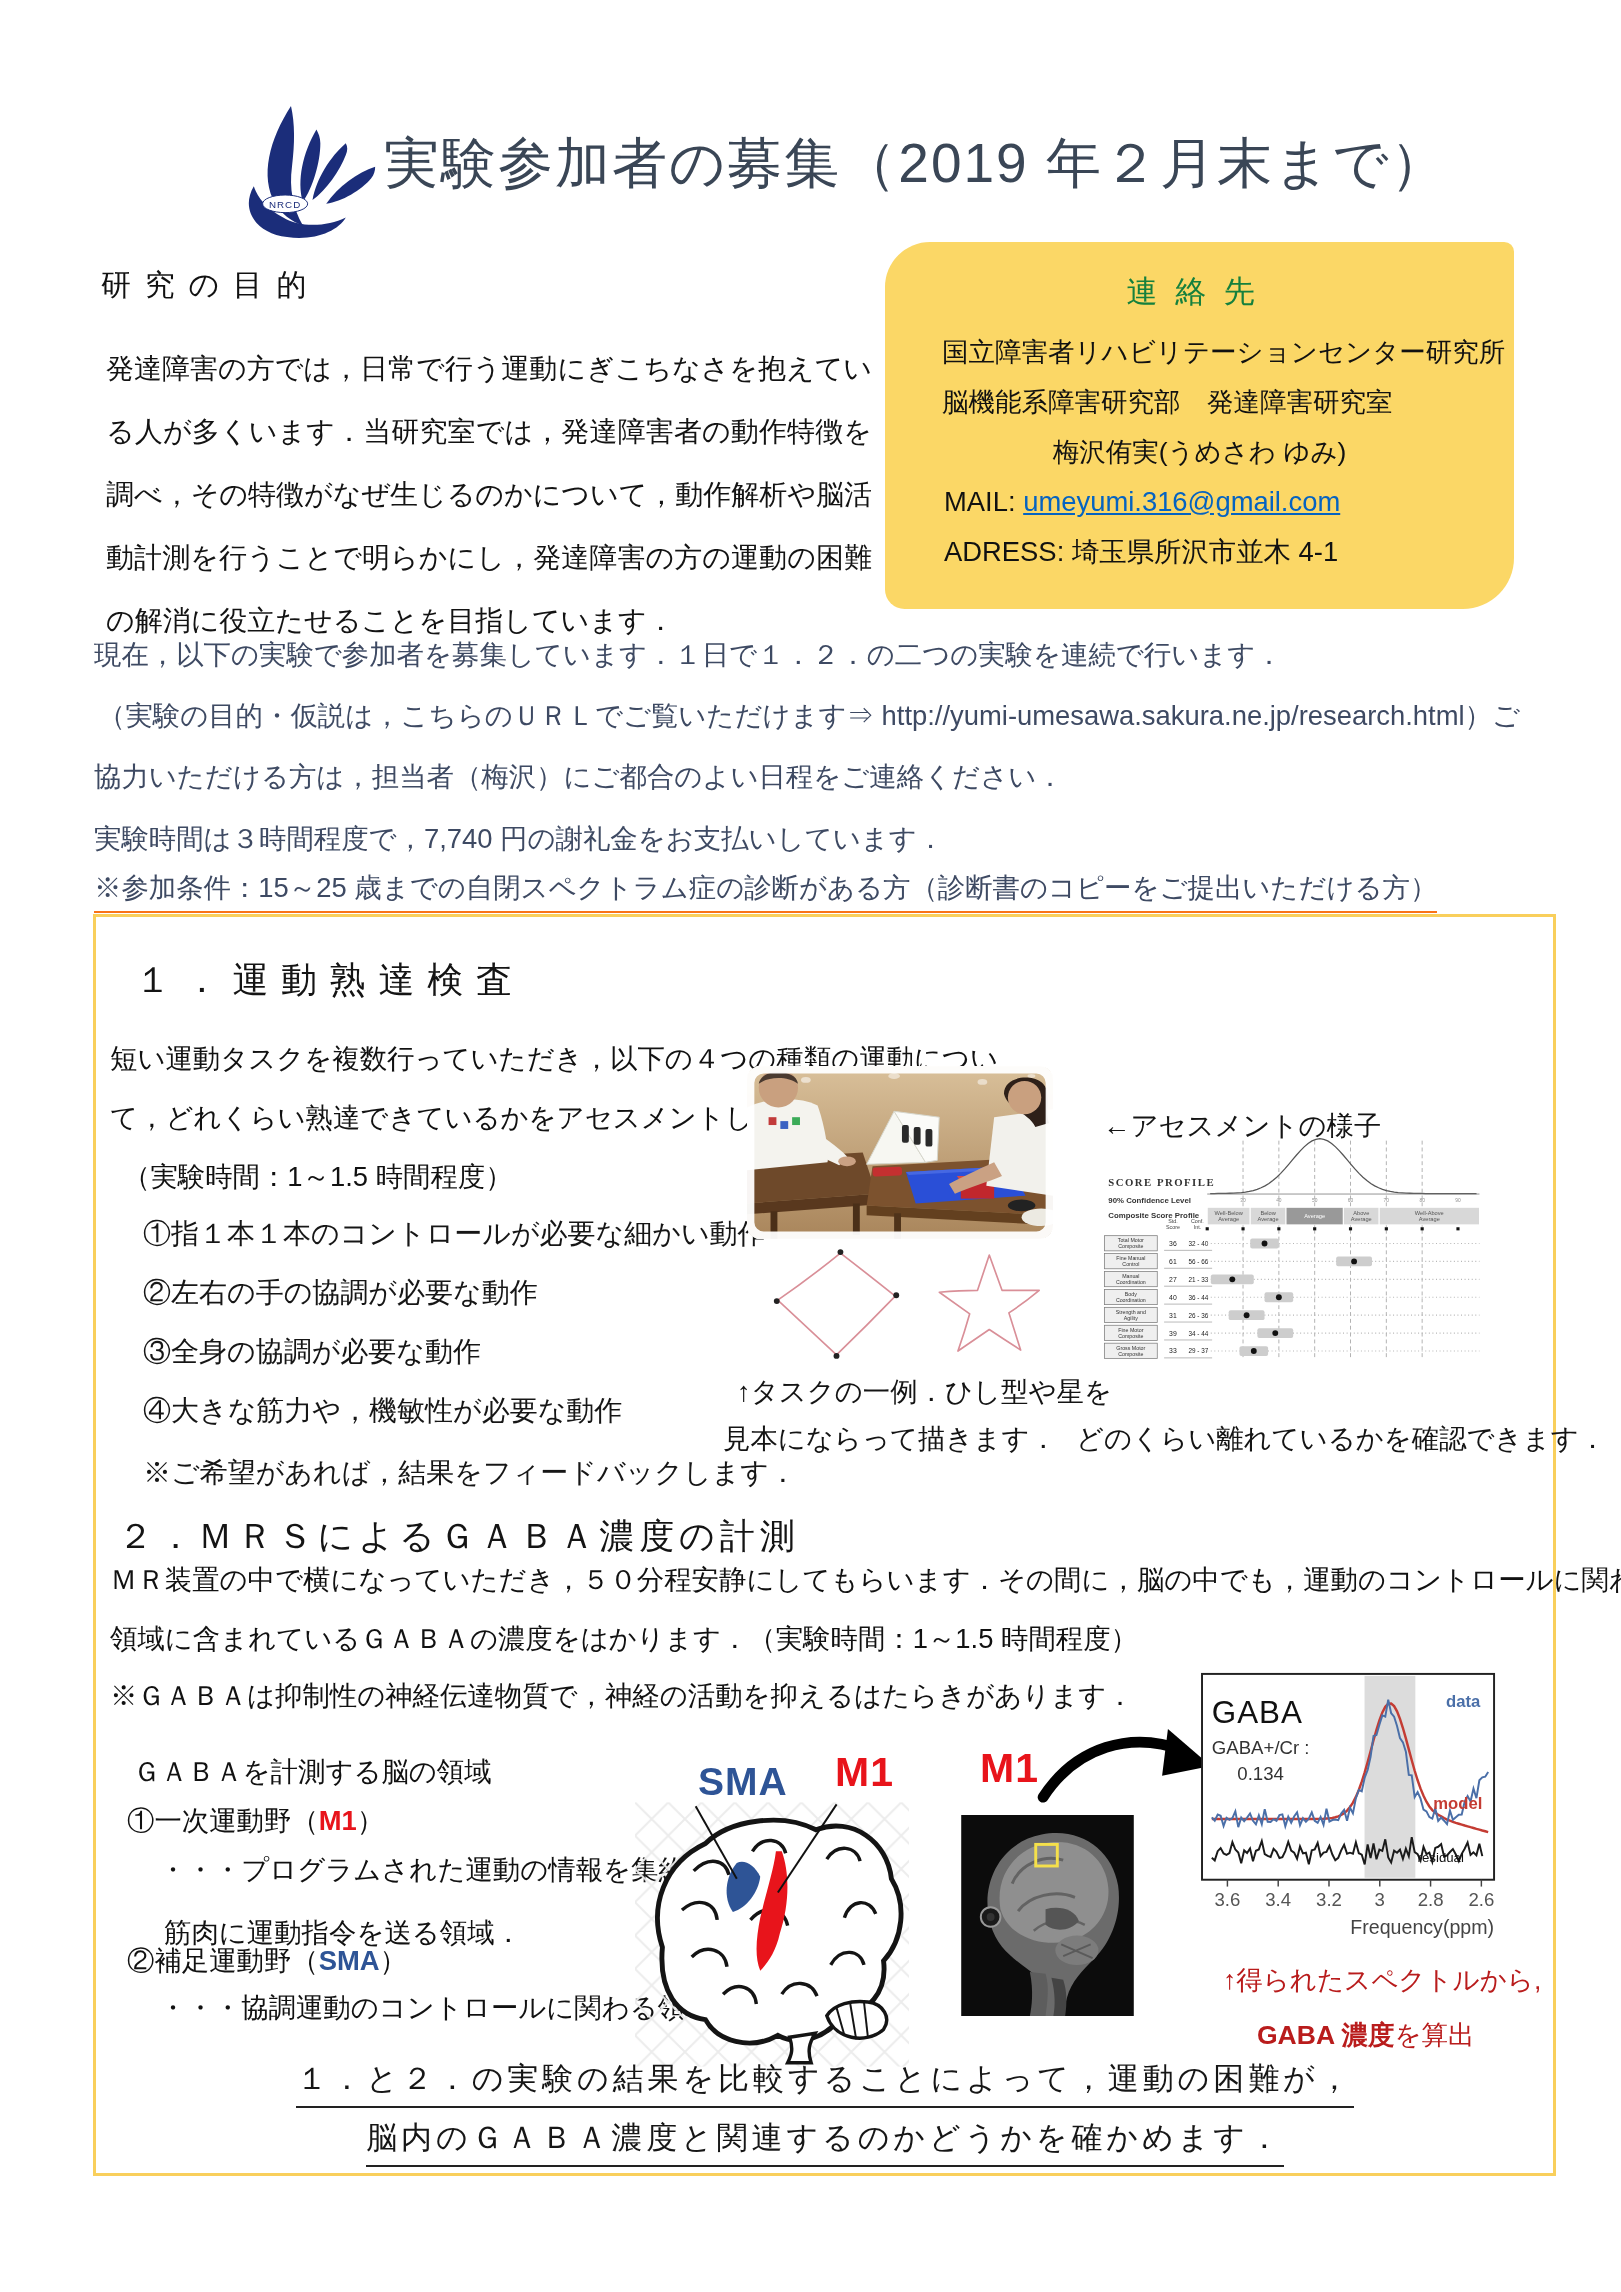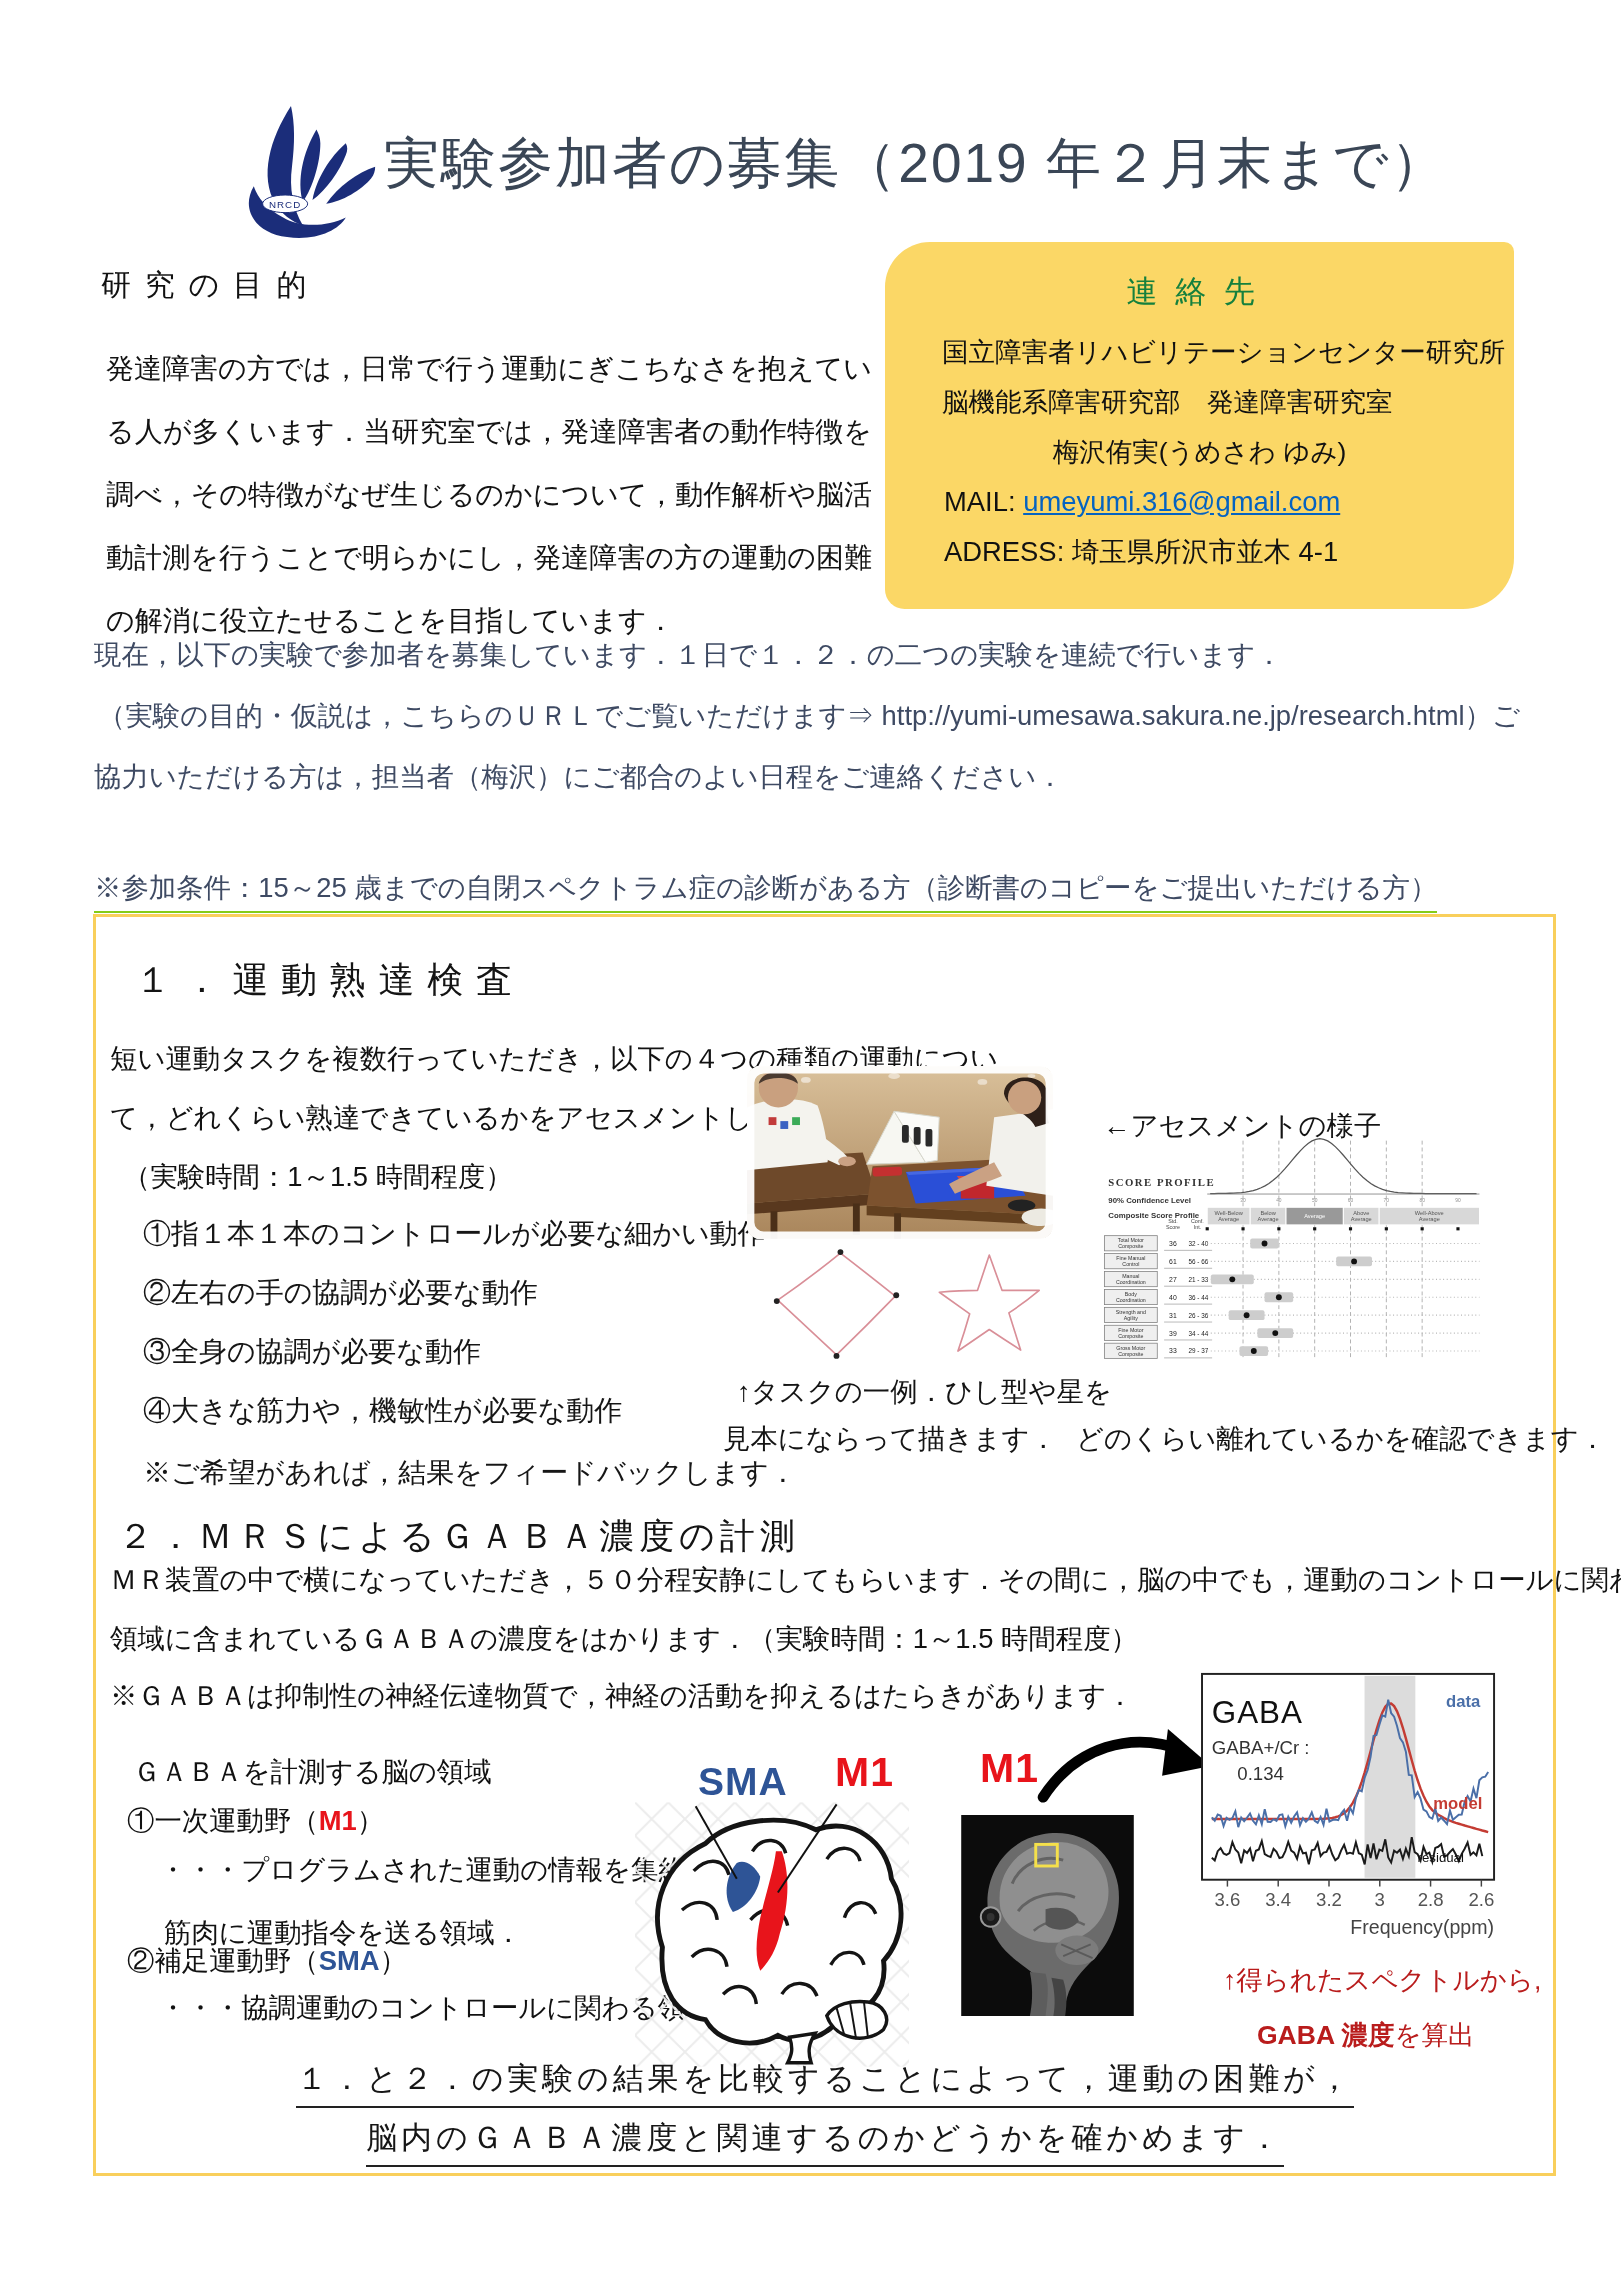--- a/index.html
+++ b/index.html
@@ -9,21 +9,21 @@
   .nowrap{white-space:nowrap;}
   .title{font-size:55px;color:#3a4656;letter-spacing:2px;}
   .h-black{font-size:30px;color:#111;letter-spacing:13.7px;font-weight:500;}
   .jp{font-size:27.4px;color:#111;}
   .purpose-body{width:766px;font-size:28px;line-height:63px;color:#131313;text-align:justify;}
   .contact-box{width:629px;height:367px;background:#fbd766;border-radius:45px 9.8px 51px 19.6px;}
   .contact-head{font-size:31px;letter-spacing:17.6px;color:#15803d;text-align:center;margin-top:29px;}
   .contact-line{font-size:26.5px;color:#111;line-height:50px;}
   .mail-link{color:#0563c1;text-decoration:underline;cursor:pointer;}
   .recruit{font-size:27.4px;color:#3e4a63;}
-  .recruit-underline{border-bottom:2px solid #84cc16;padding-bottom:7.8px;}
+  .recruit-underline{border-bottom:2px solid #f97316;padding-bottom:7.8px;}
   .bigbox{width:1457px;height:1256px;border:3.9px solid #f9cf5b;background:#fff;}
   .sec-head{font-size:36px;color:#141414;letter-spacing:12.7px;font-weight:500;}
   .sec-head2{font-size:35px;color:#141414;letter-spacing:4.9px;font-weight:500;}
   .item{font-size:28px;color:#161616;}
   .cap{font-size:27.4px;color:#141414;}
   .m1red{color:#e8141b;font-weight:bold;}
   .smablue{color:#2e5496;font-weight:bold;}
   .brain-label{font-weight:bold;letter-spacing:1px;}
   .sum-line{width:1464px;text-align:center;font-size:31px;color:#161616;letter-spacing:3.9px;}
   .sum-line span{border-bottom:2.9px solid #222;padding-bottom:9.8px;}
@@ -61,20 +61,21 @@
     </div>
     <div class="contact-line nowrap" style="margin-left:59px;font-size:27.4px;">
       <span>ADRESS:</span>
       <span>埼玉県所沢市並木 4-1</span>
     </div>
   </div>
 
   <div class="abs recruit nowrap" style="left:94px;top:637px;">現在，以下の実験で参加者を募集しています．１日で１．２．の二つの実験を連続で行います．</div>
   <div class="abs recruit nowrap" style="left:98px;top:698px;">（実験の目的・仮説は，こちらのＵＲＬでご覧いただけます⇒ http://yumi-umesawa.sakura.ne.jp/research.html）ご</div>
   <div class="abs recruit nowrap" style="left:94px;top:759px;">協力いただける方は，担当者（梅沢）にご都合のよい日程をご連絡ください．</div>
+  <div class="abs recruit nowrap" style="left:94px;top:821px;">実験時間は３時間程度で，7,740 円の謝礼金をお支払いしています．</div>
   <div class="abs recruit nowrap" style="left:94px;top:870px;"><span class="recruit-underline">※参加条件：15～25 歳までの自閉スペクトラム症の診断がある方（診断書のコピーをご提出いただける方）</span></div>
 
   <div class="abs bigbox" style="left:93px;top:914px;"></div>
 
   <div class="abs sec-head nowrap" style="left:135px;top:956px;">１．運動熟達検査</div>
   <div class="abs jp nowrap" style="left:110px;top:1041px;">短い運動タスクを複数行っていただき，以下の４つの種類の運動につい</div>
   <div class="abs jp nowrap" style="left:110px;top:1100px;">て，どれくらい熟達できているかをアセスメントします．</div>
   <div class="abs jp nowrap" style="left:123px;top:1159px;">（実験時間：1～1.5 時間程度）</div>
 
   <div class="abs item nowrap" style="left:143px;top:1215px;">①指１本１本のコントロールが必要な細かい動作</div>

